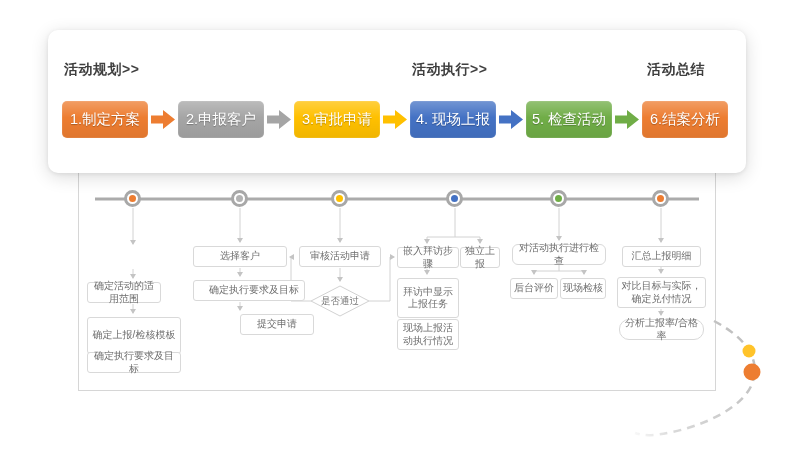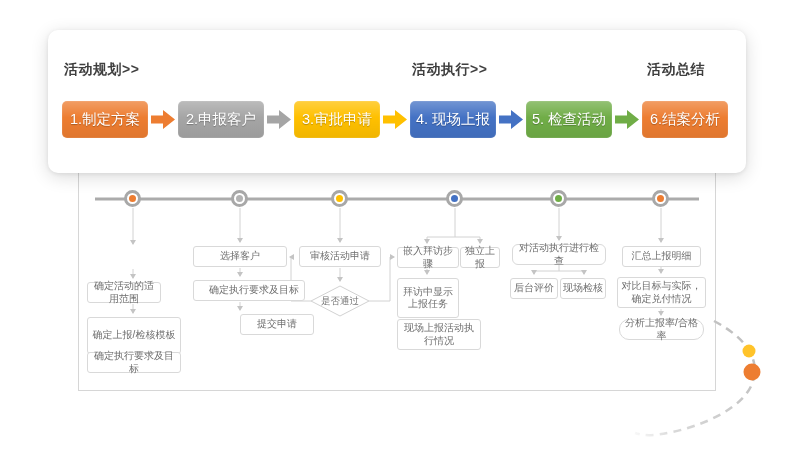--- a/index.html
+++ b/index.html
@@ -132,21 +132,21 @@
   <div class="nbox" style="left:193px;top:246px;width:94px;height:21px;">选择客户</div>
   <div class="nbox" style="left:193px;top:280px;width:112px;height:21px;padding-left:12px;">确定执行要求及目标</div>
   <div class="nbox" style="left:193px;top:314px;width:74px;height:21px;margin-left:47px;">提交申请</div>
 
   <div class="nbox" style="left:299px;top:246px;width:82px;height:21px;">审核活动申请</div>
   <div class="dlabel" style="left:301px;top:293px;width:78px;height:16px;">是否通过</div>
 
   <div class="nbox" style="left:397px;top:247px;width:62px;height:21px;">嵌入拜访步骤</div>
   <div class="nbox" style="left:460px;top:247px;width:40px;height:21px;">独立上报</div>
   <div class="nbox" style="left:397px;top:278px;width:62px;height:40px;">拜访中显示上报任务</div>
-  <div class="nbox" style="left:397px;top:319px;width:84px;height:31px;">现场上报活动执行情况</div>
+  <div class="nbox" style="left:397px;top:319px;width:62px;height:31px;">现场上报活动执行情况</div>
 
   <div class="nbox" style="left:512px;top:244px;width:94px;height:21px;border-radius:6px;">对活动执行进行检查</div>
   <div class="nbox" style="left:510px;top:278px;width:48px;height:21px;text-align:center;">后台评价</div>
   <div class="nbox" style="left:560px;top:278px;width:46px;height:21px;">现场检核</div>
 
   <div class="nbox" style="left:622px;top:246px;width:79px;height:21px;text-align:right;">汇总上报明细</div>
   <div class="nbox" style="left:617px;top:277px;width:89px;height:31px;">对比目标与实际，确定兑付情况</div>
   <div class="nbox" style="left:619px;top:319px;width:85px;height:21px;border-radius:10px;">分析上报率/合格率</div>
 
   <div class="card">

